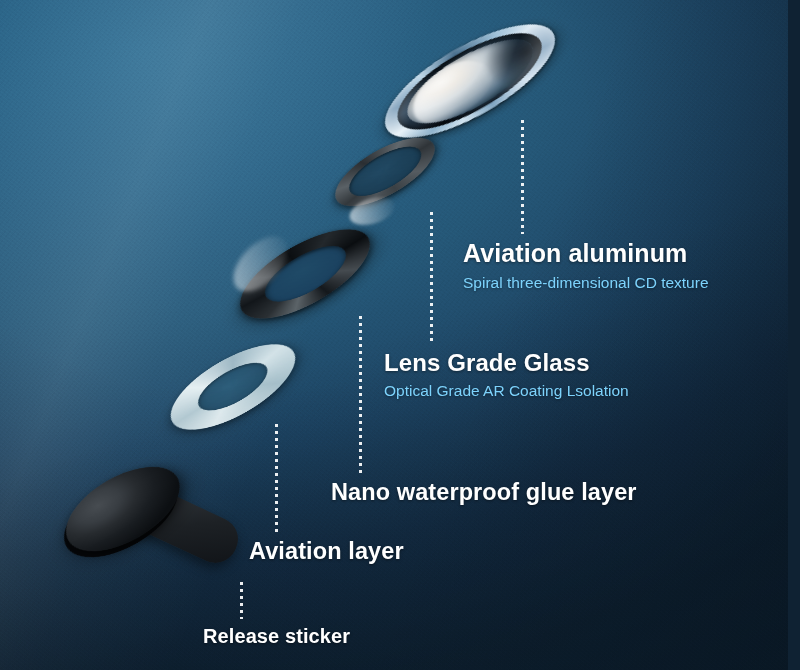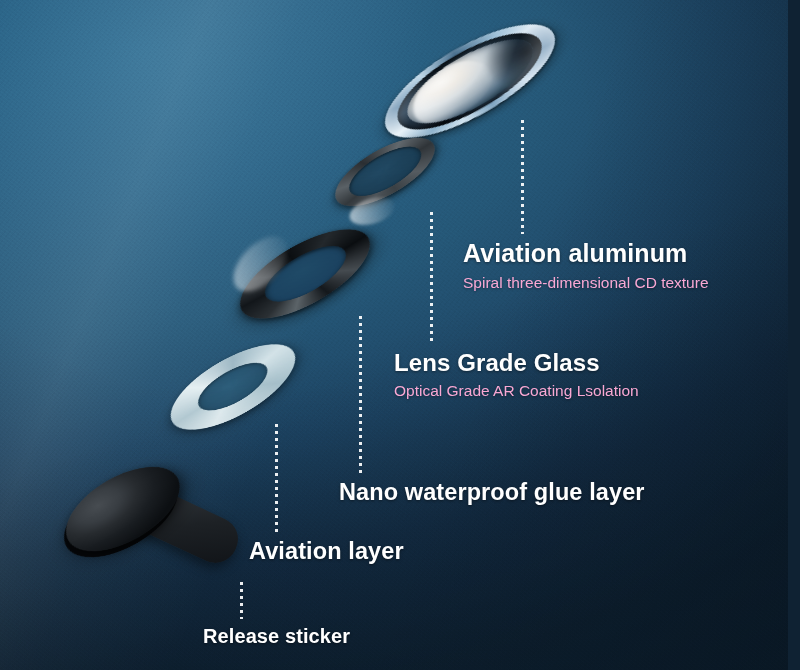--- a/index.html
+++ b/index.html
@@ -308,35 +308,35 @@
   .callout .title {
     margin: 0;
     color: #ffffff;
     font-weight: bold;
     letter-spacing: 0.1px;
     text-shadow: 0 1px 3px rgba(0,0,0,0.45);
     white-space: nowrap;
   }
   .callout .subtitle {
     margin: 0;
-    color: #f9a8d4;
+    color: #7dd3fc;
     font-weight: normal;
     text-shadow: 0 1px 3px rgba(0,0,0,0.4);
   }
 
   #callout-aluminum { left: 463px; top: 238px; width: 250px; }
   #callout-aluminum .title    { font-size: 25px; line-height: 30px; }
   #callout-aluminum .subtitle { font-size: 15.5px; line-height: 21px; margin-top: 4px; }
 
-  #callout-glass { left: 394px; top: 348px; width: 310px; }
+  #callout-glass { left: 384px; top: 348px; width: 310px; }
   #callout-glass .title    { font-size: 24px; line-height: 29px; }
   #callout-glass .subtitle { font-size: 15.5px; line-height: 21px; margin-top: 3px; white-space: nowrap; }
 
   #callout-glue  { left: 331px; top: 478px; }
-  #callout-glue .title { font-size: 23.5px; line-height: 29px; margin-left: 8px; }
+  #callout-glue .title { font-size: 23.5px; line-height: 29px; }
 
   #callout-isolation { left: 249px; top: 537px; }
   #callout-isolation .title { font-size: 23.5px; line-height: 29px; }
 
   #callout-sticker { left: 203px; top: 622px; }
   #callout-sticker .title { font-size: 20px; line-height: 29px; }
 </style>
 </head>
 <body>
 

